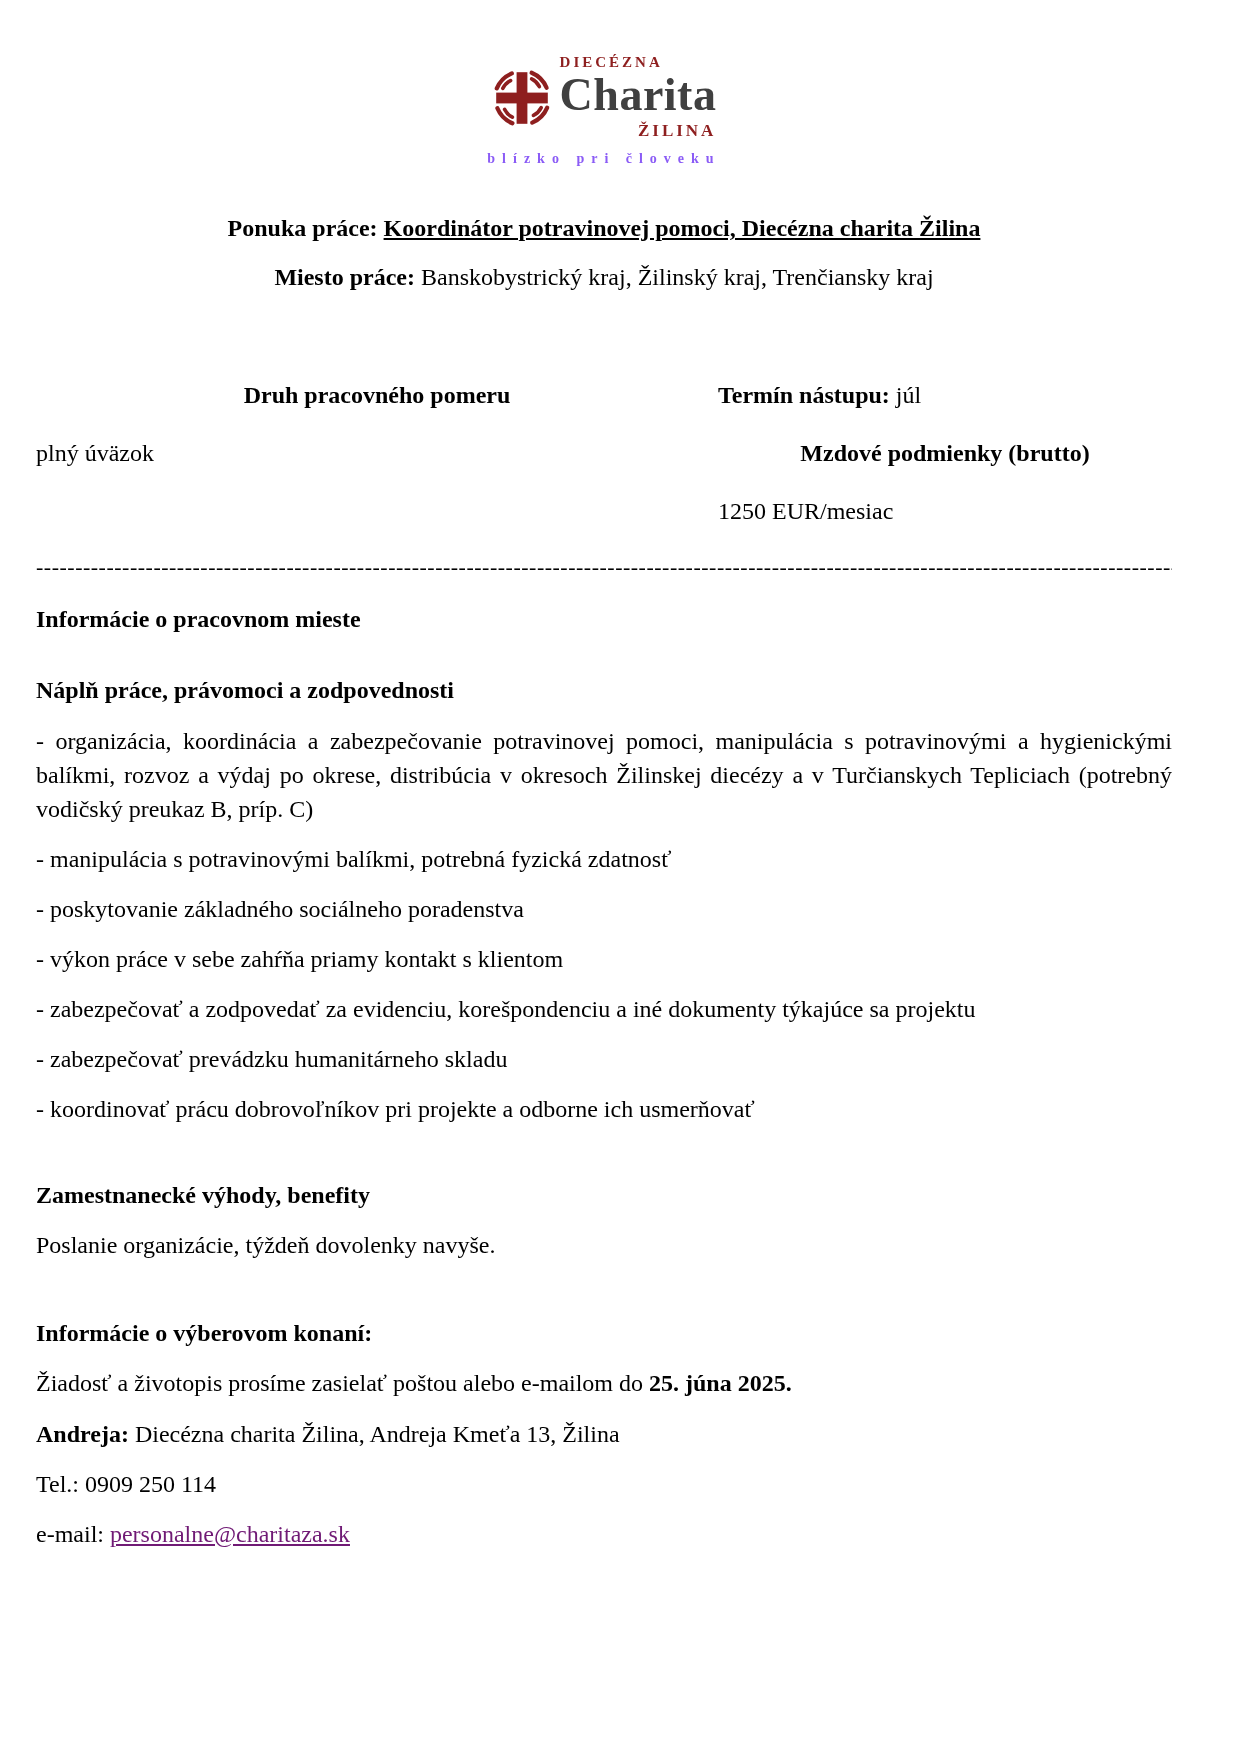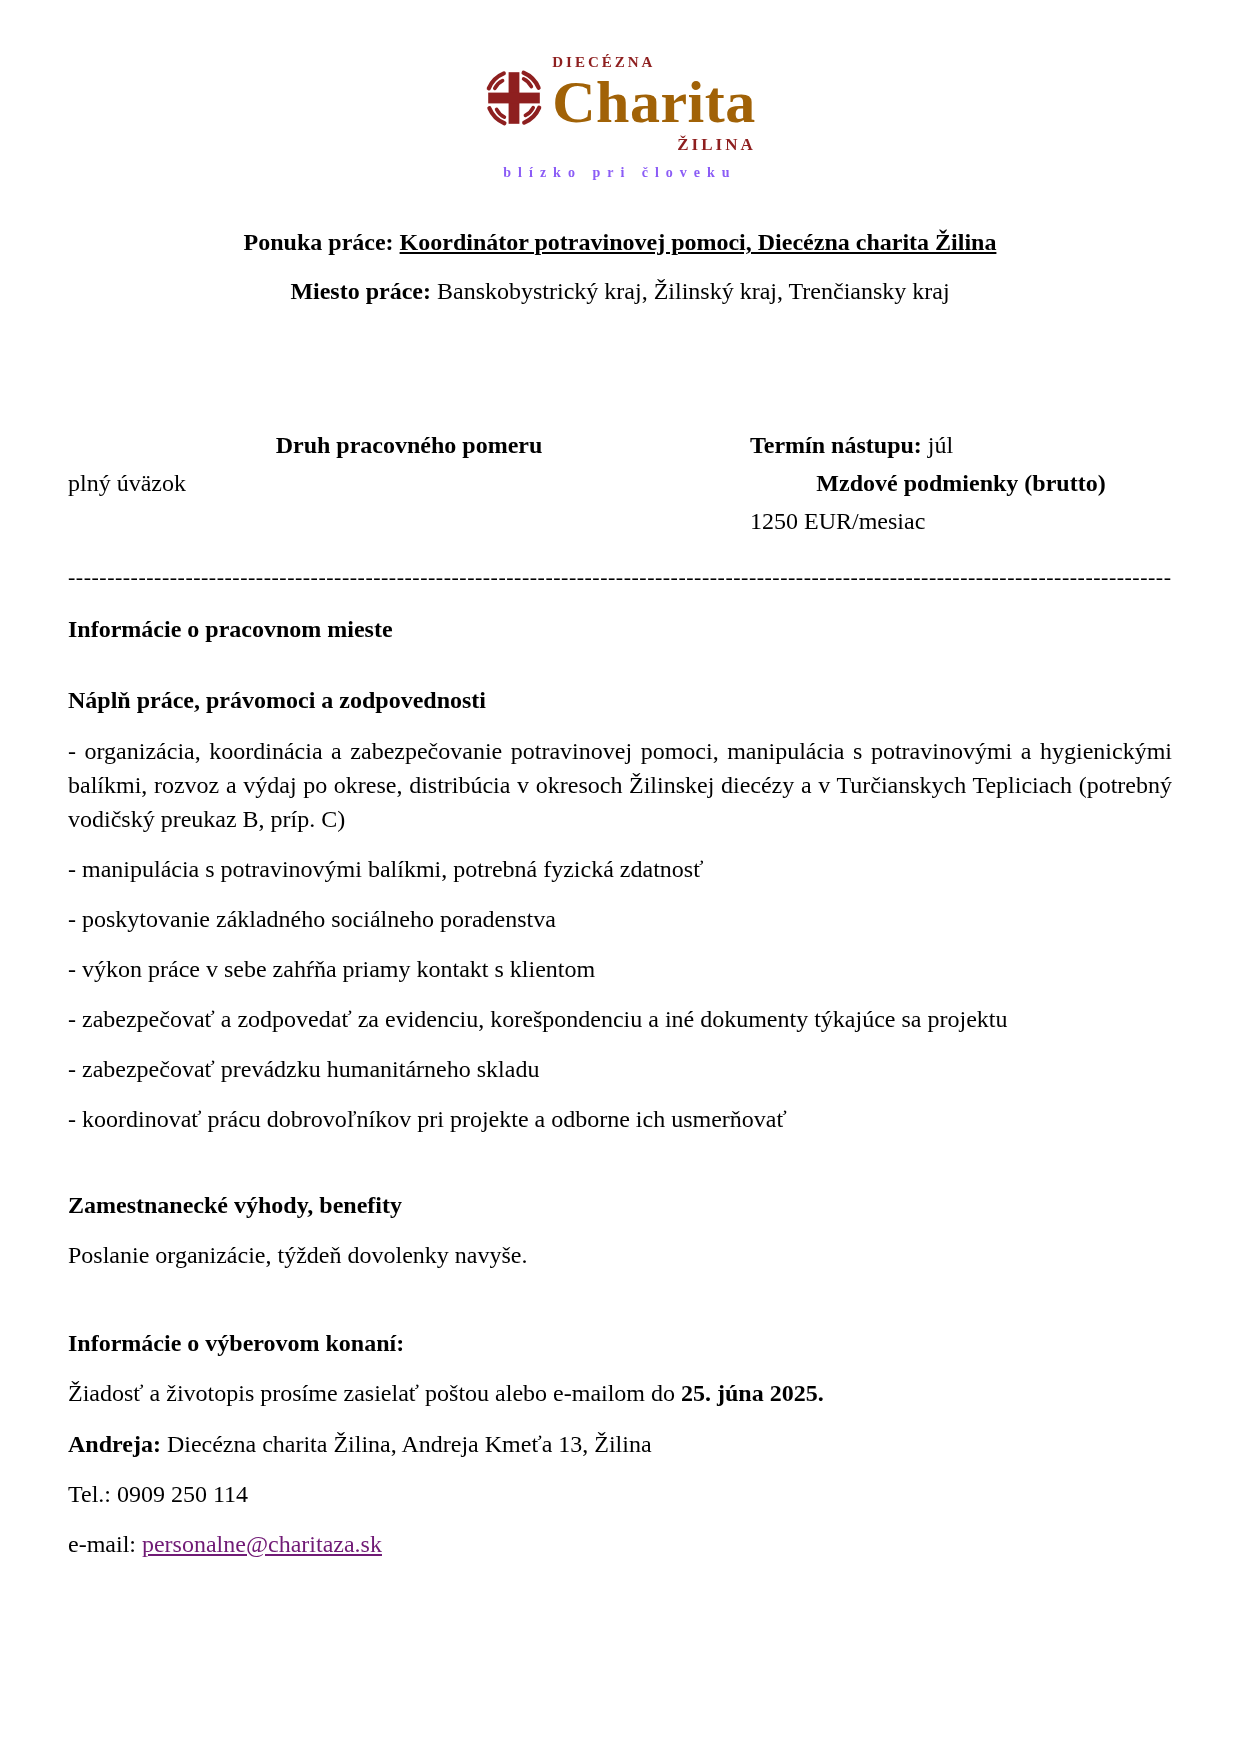--- a/index.html
+++ b/index.html
@@ -2,41 +2,41 @@
 <html><head>
 <meta charset="utf-8">
 <style>
   html,body { margin:0; padding:0; background:#ffffff; }
   body {
     width:1240px; height:1755px;
     font-family:"Liberation Serif", serif;
     font-size:24px; color:#000;
     overflow:hidden;
   }
-  .page { padding:54px 68px 0 68px; box-sizing:border-box; }
+  .page { padding:54px 68px 0 36px; box-sizing:border-box; }
 
   
   .logo-wrap { display:flex; flex-direction:column; align-items:center; margin-bottom:44px; }
   .logo-row { display:flex; align-items:flex-start; gap:8px; }
   .logo-cross { width:60px; height:60px; margin-top:14px; }
   .logo-text { display:flex; flex-direction:column; }
   .brand-top { font-size:15px; letter-spacing:3px; color:#8e1f1f; font-weight:bold; }
-  .brand-main { font-size:60px; font-weight:bold; color:#a16207; line-height:1.0; margin-top:1px; letter-spacing:0.5px; }
+  .brand-main { font-size:46px; font-weight:bold; color:#404040; line-height:1.0; margin-top:1px; letter-spacing:0.5px; }
   .brand-city { font-size:17px; letter-spacing:3px; color:#8e1f1f; text-align:right; margin-top:3px; font-weight:bold; }
   .tagline { font-size:14px; font-weight:bold; letter-spacing:7px; color:#8b5cf6; margin-top:10px; }
 
   
   .center { text-align:center; }
   p { margin:0 0 16px 0; line-height:1.42; }
   .headline { margin-bottom:15px; }
   b, .bold { font-weight:bold;text-align:center; }
   .uline { text-decoration:underline; }
 
   
-  .details { display:grid; grid-template-columns:682px 1fr; row-gap:4px; margin-top:120px; }
+  .details { display:grid; grid-template-columns:682px 1fr; row-gap:24px; margin-top:84px; }
   .details div { line-height:1.42; }
 
   
   .sep {
     margin-top:26px;
     white-space:nowrap; overflow:hidden;
     font-size:22px; letter-spacing:0.5px;
     width:100%;
   }
 

